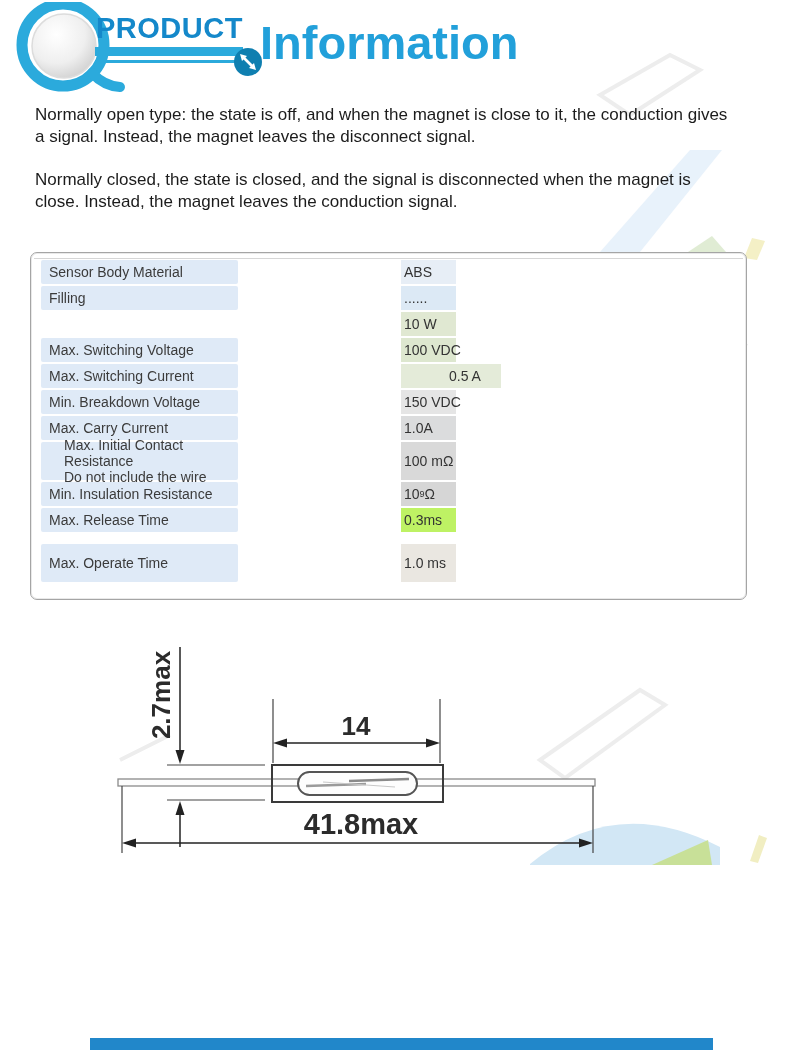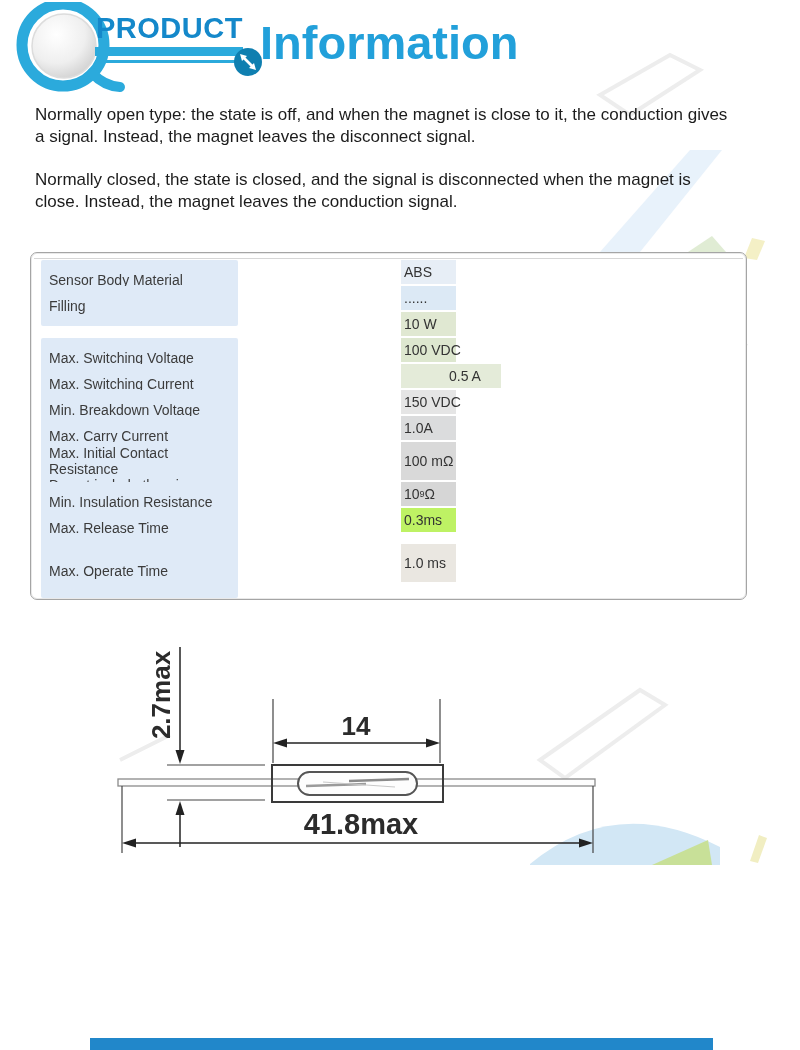--- a/index.html
+++ b/index.html
@@ -25,22 +25,22 @@
 
   
   #spec{position:absolute;left:30px;top:252px;width:715px;height:346px;background:#fff;
         border:1px solid #a5a5a5;border-radius:7px;box-shadow:inset 0 0 0 1px #e9e9e9;}
   #spec .toprule{position:absolute;left:3px;right:3px;top:5px;border-top:1px solid #d6d6d6;}
   #spec-rows{position:absolute;left:0;top:7px;right:0;}
   .trow{position:relative;margin:0 0 2px 10px;height:24px;}
   .trow:nth-child(8){height:38px;}
   .trow:nth-child(11){height:38px;margin-top:12px;}
   .tlabel{width:181px;height:100%;background:#dfeaf7;display:flex;flex-direction:column;
-        justify-content:center;padding:8px 8px;font-size:14px;color:#3b3b3b;border-radius:2px;}
-  .tlabel div{line-height:16px;}
+        justify-content:center;padding:0 8px;font-size:14px;color:#3b3b3b;border-radius:2px;}
+  .tlabel div{line-height:16px;margin-left:15px;}
   .tval{position:absolute;left:360px;top:0;height:100%;width:52px;display:flex;align-items:center;
         font-size:14px;color:#333;white-space:nowrap;padding-left:3px;}
   .tval sup{font-size:9px;line-height:0;}
 
   
   #diagram{position:absolute;left:95px;top:635px;}
 
   
   #banner{position:absolute;left:90px;top:1038px;width:623px;height:12px;background:#2187ca;}
 

